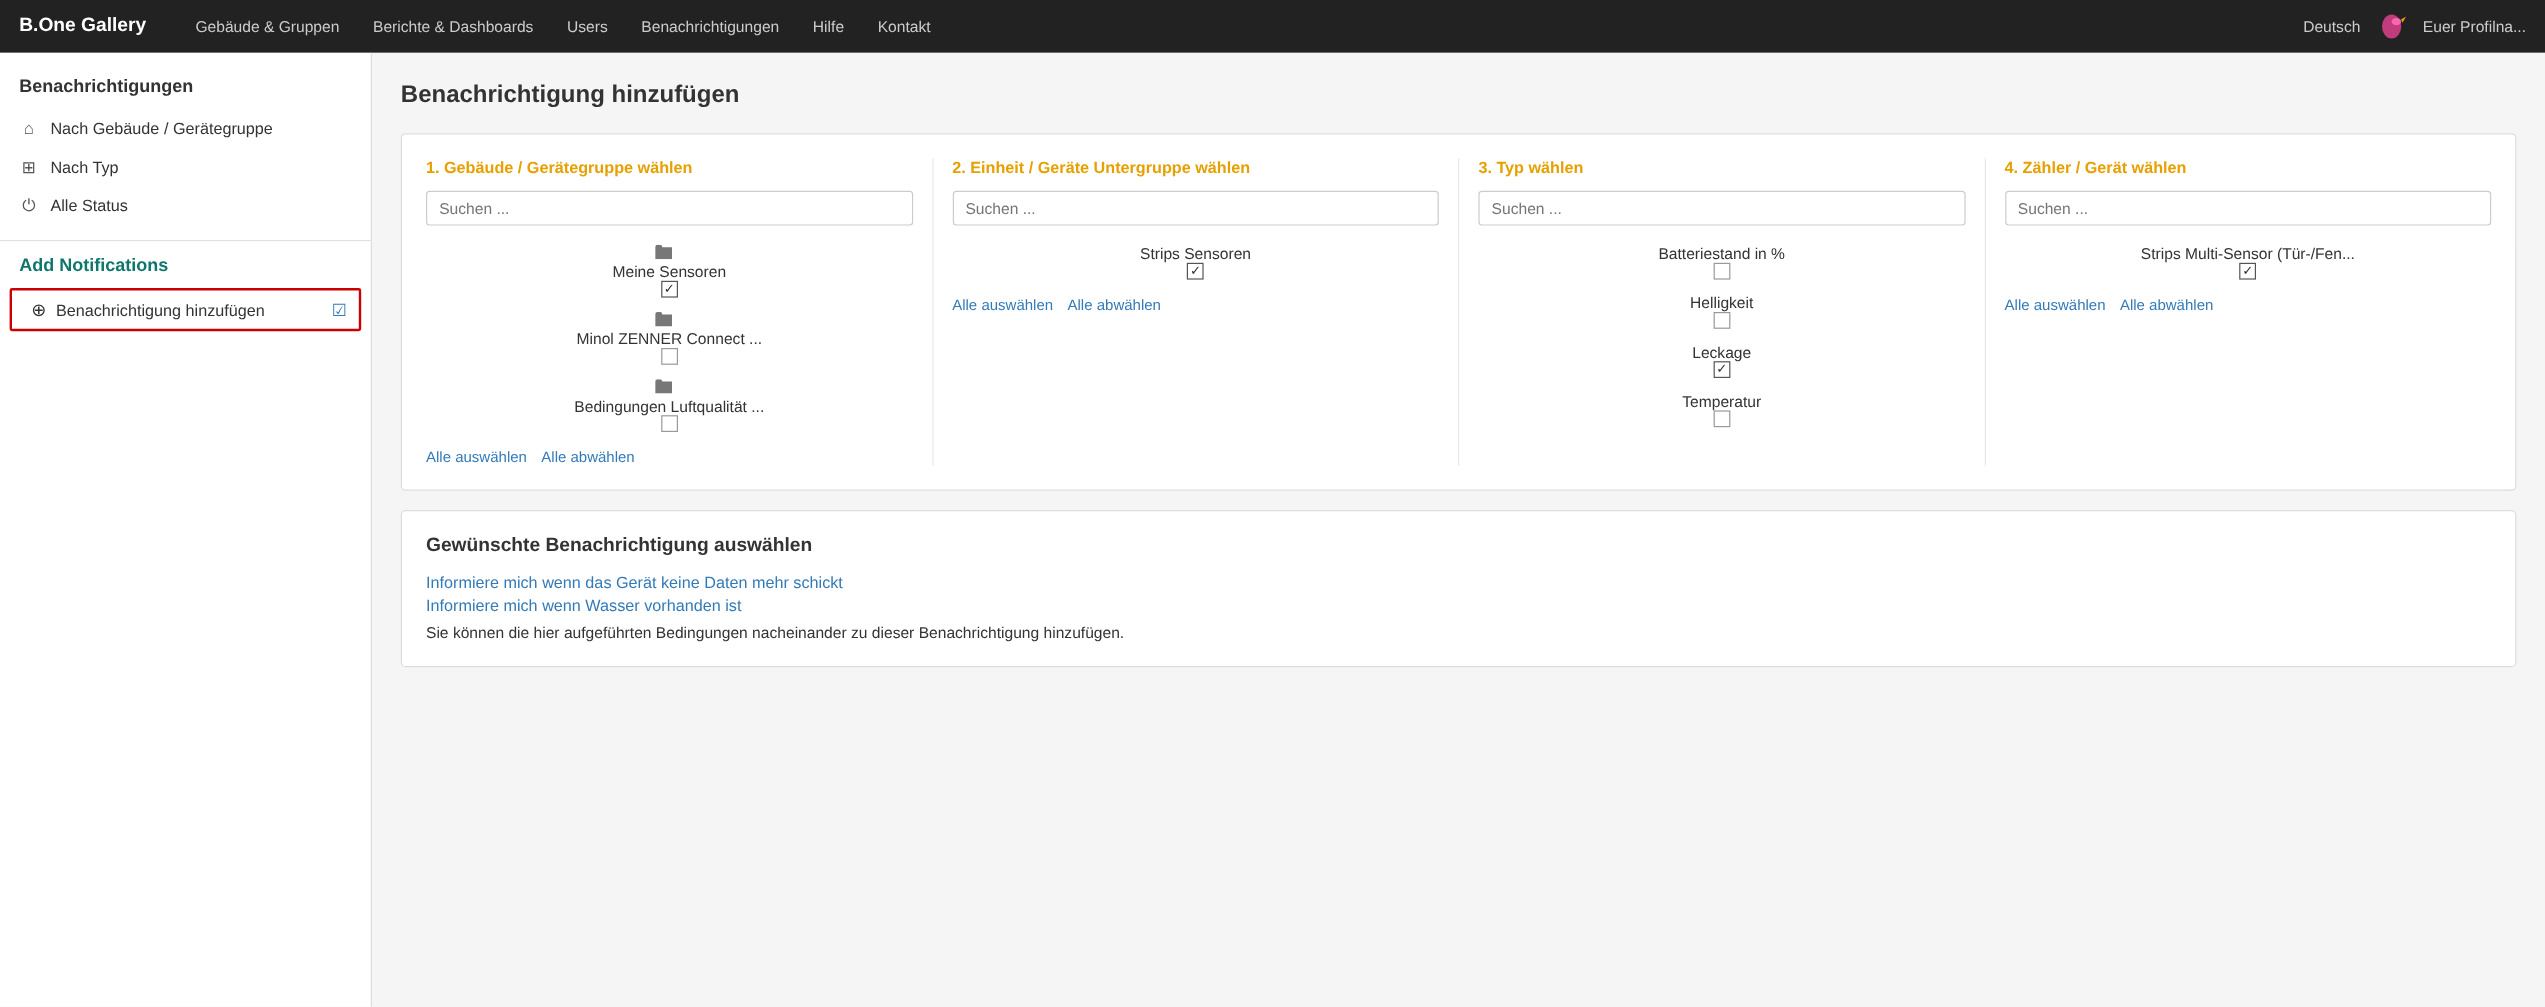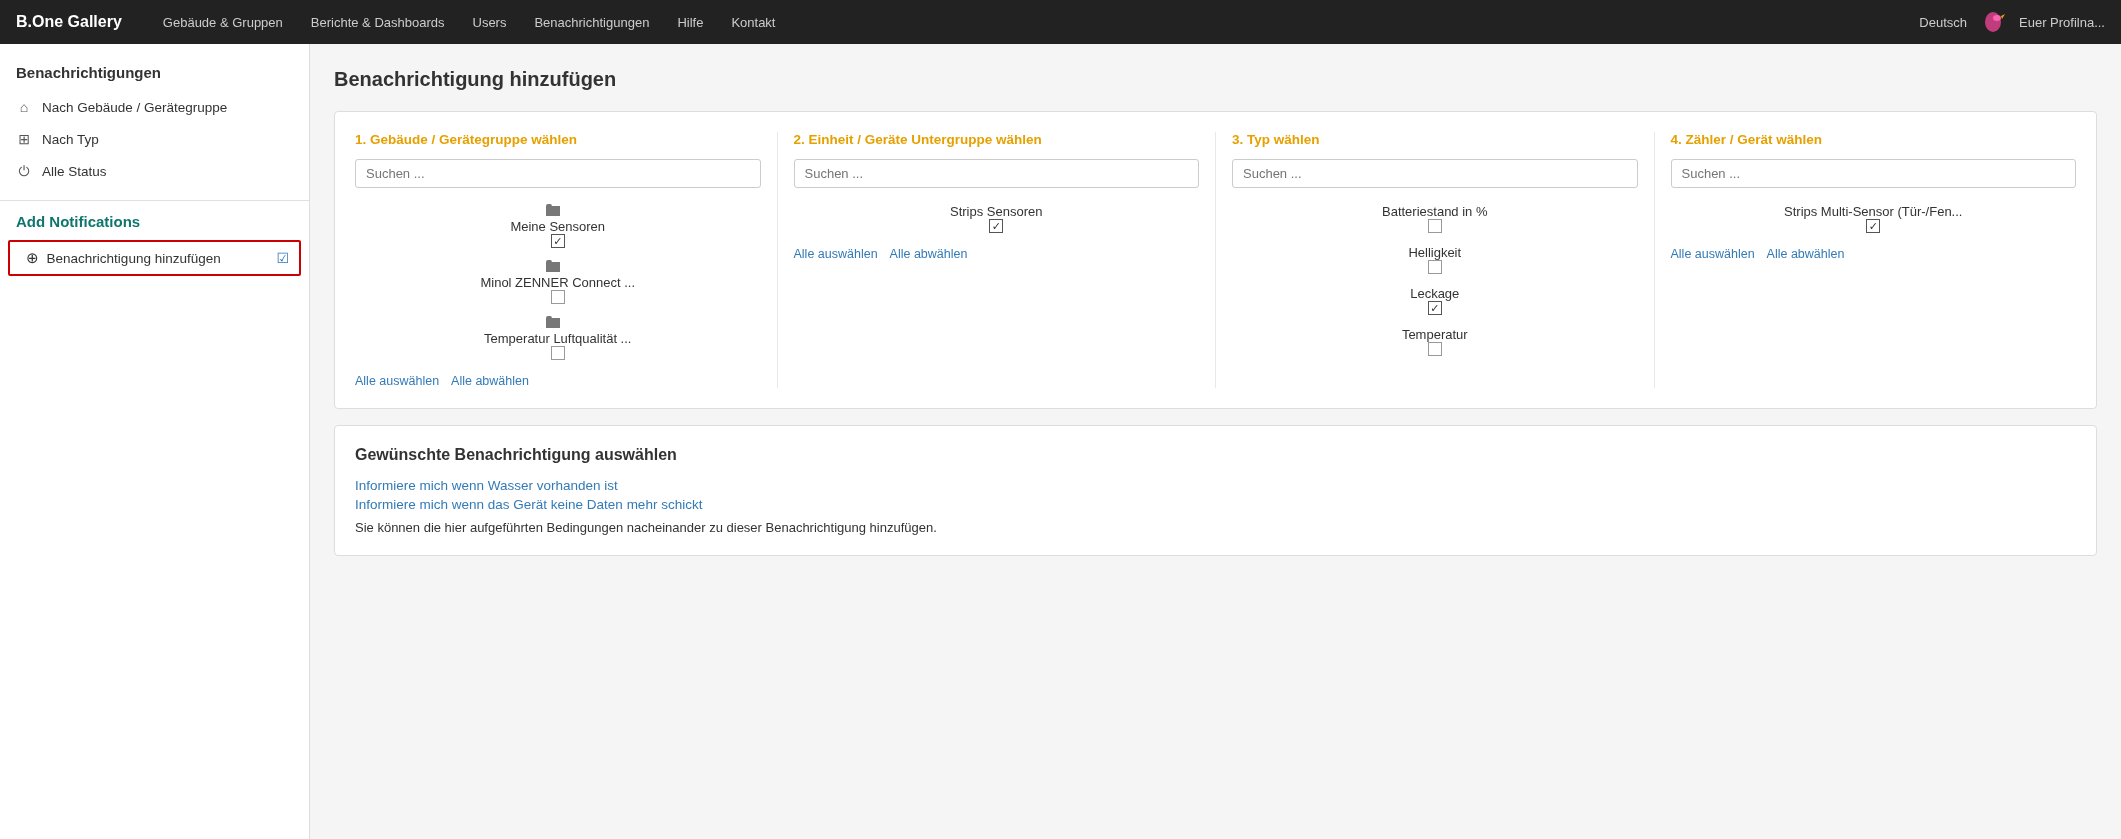--- a/index.html
+++ b/index.html
@@ -337,21 +337,21 @@
           </span>
           <span class="list-item-label">Minol ZENNER Connect ...</span>
           <span class="cb-unchecked"></span>
         </div>
         <div class="list-item-row">
           <span class="list-item-icon">
             <svg width="14" height="12" viewBox="0 0 14 12">
                 <path d="M0,2 Q0,0 2,0 L5,0 L6,2 L14,2 L14,12 L0,12 Z" fill="#777"></path>
               </svg>
           </span>
-          <span class="list-item-label">Temperatur Luftqualität ...</span>
+          <span class="list-item-label">Bedingungen Luftqualität ...</span>
           <span class="cb-unchecked"></span>
         </div>
 
         <div class="select-links">
           <a class="select-link">Alle auswählen</a>
           <a class="select-link">Alle abwählen</a>
         </div>
       </div>
 
       <div class="step-col">
@@ -403,19 +403,19 @@
         <div class="select-links">
           <a class="select-link">Alle auswählen</a>
           <a class="select-link">Alle abwählen</a>
         </div>
       </div>
 
     </div>
 
     <div class="bottom-card">
       <div class="bottom-card-title">Gewünschte Benachrichtigung auswählen</div>
+      <a class="notification-link">Informiere mich wenn das Gerät keine Daten mehr schickt</a>
       <a class="notification-link">Informiere mich wenn Wasser vorhanden ist</a>
-      <a class="notification-link">Informiere mich wenn das Gerät keine Daten mehr schickt</a>
       <p class="notification-hint">Sie können die hier aufgeführten Bedingungen nacheinander zu dieser Benachrichtigung hinzufügen.</p>
     </div>
 
   </main>
 </div>
 
 </body></html>

